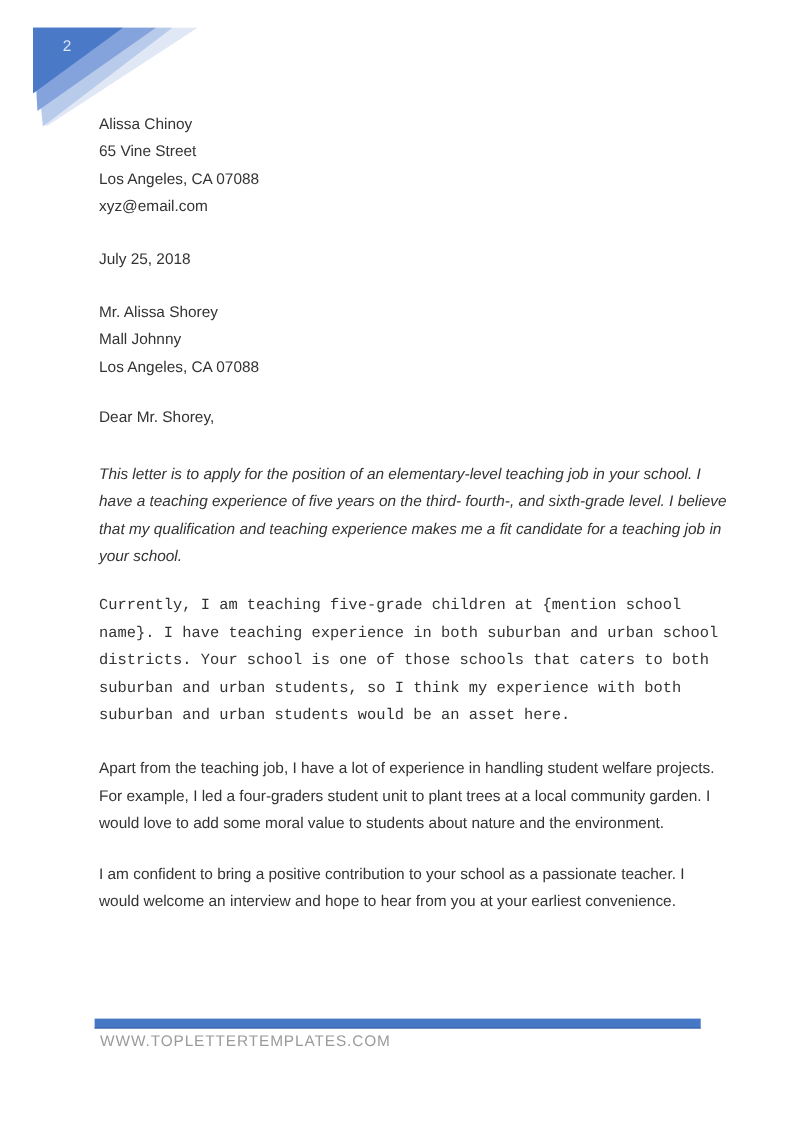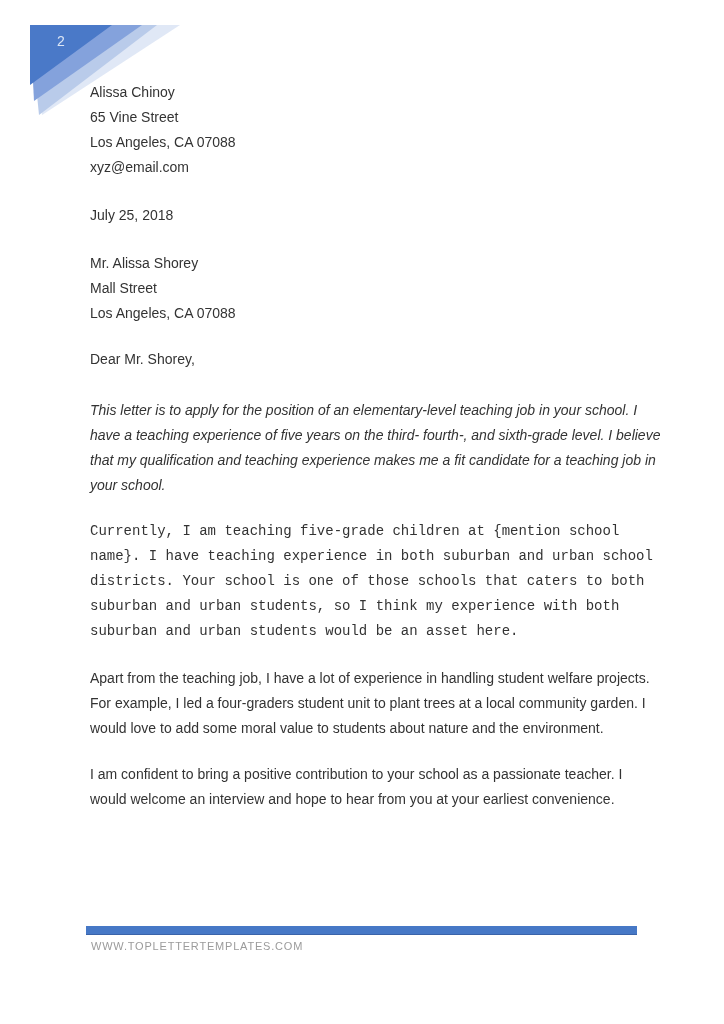--- a/index.html
+++ b/index.html
@@ -25,41 +25,41 @@
   .corner-art{position:absolute;left:30px;top:25px;display:block;}
   .tri-palest{fill:var(--triangle-palest);}
   .tri-pale{fill:var(--triangle-pale);}
   .tri-medium{fill:var(--triangle-medium);}
   .tri-dark{fill:var(--triangle-dark);}
   .page-number{
     position:absolute;left:57px;top:33px;
     font-size:14px;line-height:16px;
     color:var(--page-number-color);
   }
-  .content{position:absolute;left:90px;top:80px;width:572px;}
+  .content{position:absolute;left:90px;top:100px;width:572px;}
   .content p{margin:0;}
   .line{display:block;}
   .sender{margin-bottom:23px !important;}
   .date-line{margin-bottom:23px !important;}
   .recipient{margin-bottom:21px !important;}
   .salutation{margin-bottom:26px !important;}
   .para-1{margin-bottom:21px !important;font-style:italic;}
   .para-2{margin-bottom:22px !important;font-family:Liberation Mono, monospace;}
   .para-3{margin-bottom:21px !important;}
   .para-4{margin-bottom:26px !important;}
   .closing{margin-bottom:0 !important;}
   .divider{
     position:absolute;left:86px;top:926px;
     width:551px;height:8px;
     background:var(--divider-bar);
     border-bottom:1px solid #3a63a9;
   }
   .footer-url{
     position:absolute;left:91px;top:940px;
-    font-size:11px;line-height:12px;
+    font-size:14px;line-height:12px;
     letter-spacing:0.8px;
     color:var(--footer-text);
   }
 </style>
 </head>
 <body>
 
 <div class="page">
 
   <svg class="corner-art" width="150" height="90" viewBox="0 0 150 90" aria-hidden="true">
@@ -76,21 +76,21 @@
       <span class="line">Alissa Chinoy</span>
       <span class="line">65 Vine Street</span>
       <span class="line">Los Angeles, CA 07088</span>
       <span class="line">xyz@email.com</span>
     </p>
 
     <p class="date-line">July 25, 2018</p>
 
     <p class="recipient">
       <span class="line">Mr. Alissa Shorey</span>
-      <span class="line">Mall Street</span>
+      <span class="line">Mall Johnny</span>
       <span class="line">Los Angeles, CA 07088</span>
     </p>
 
     <p class="salutation">Dear Mr. Shorey,</p>
 
     <p class="para-1">This letter is to apply for the position of an elementary-level teaching job in your school. I have a teaching experience of five years on the third- fourth-, and sixth-grade level. I believe that my qualification and teaching experience makes me a fit candidate for a teaching job in your school.</p>
     <p class="para-2">Currently, I am teaching five-grade children at {mention school name}. I have teaching experience in both suburban and urban school districts. Your school is one of those schools that caters to both suburban and urban students, so I think my experience with both suburban and urban students would be an asset here.</p>
     <p class="para-3">Apart from the teaching job, I have a lot of experience in handling student welfare projects. For example, I led a four-graders student unit to plant trees at a local community garden. I would love to add some moral value to students about nature and the environment.</p>
     <p class="para-4">I am confident to bring a positive contribution to your school as a passionate teacher. I would welcome an interview and hope to hear from you at your earliest convenience.</p>
 

